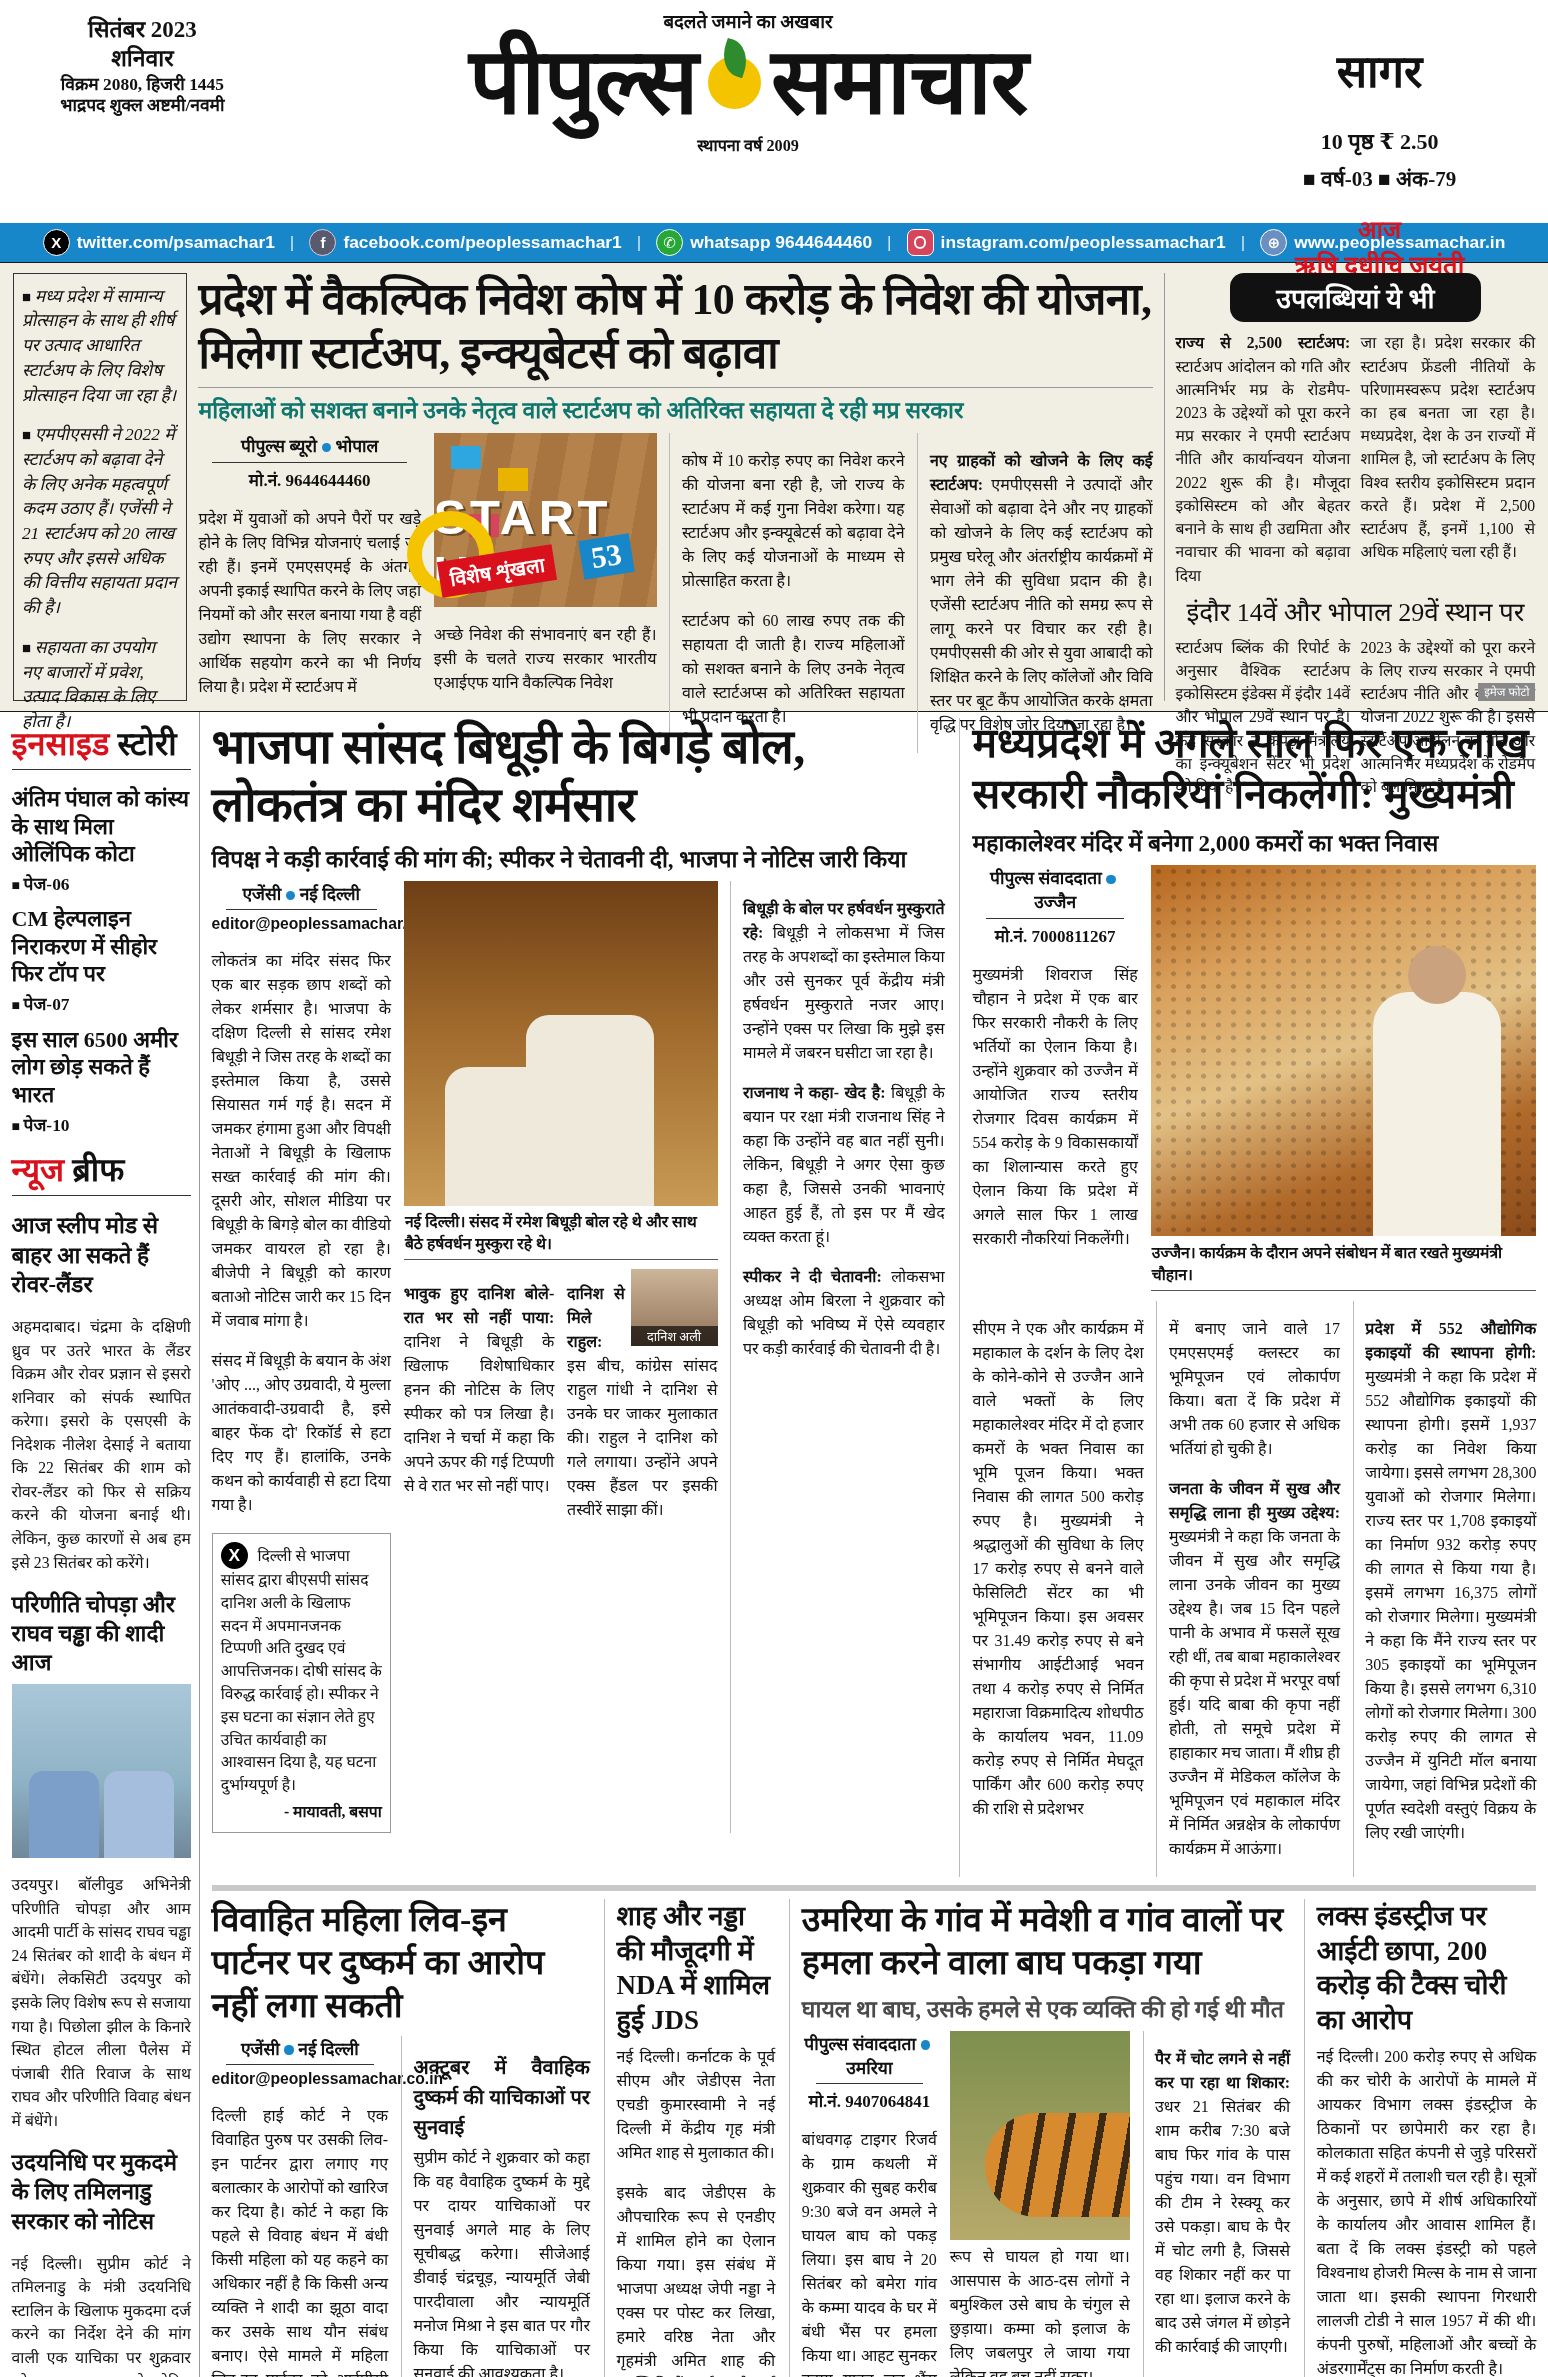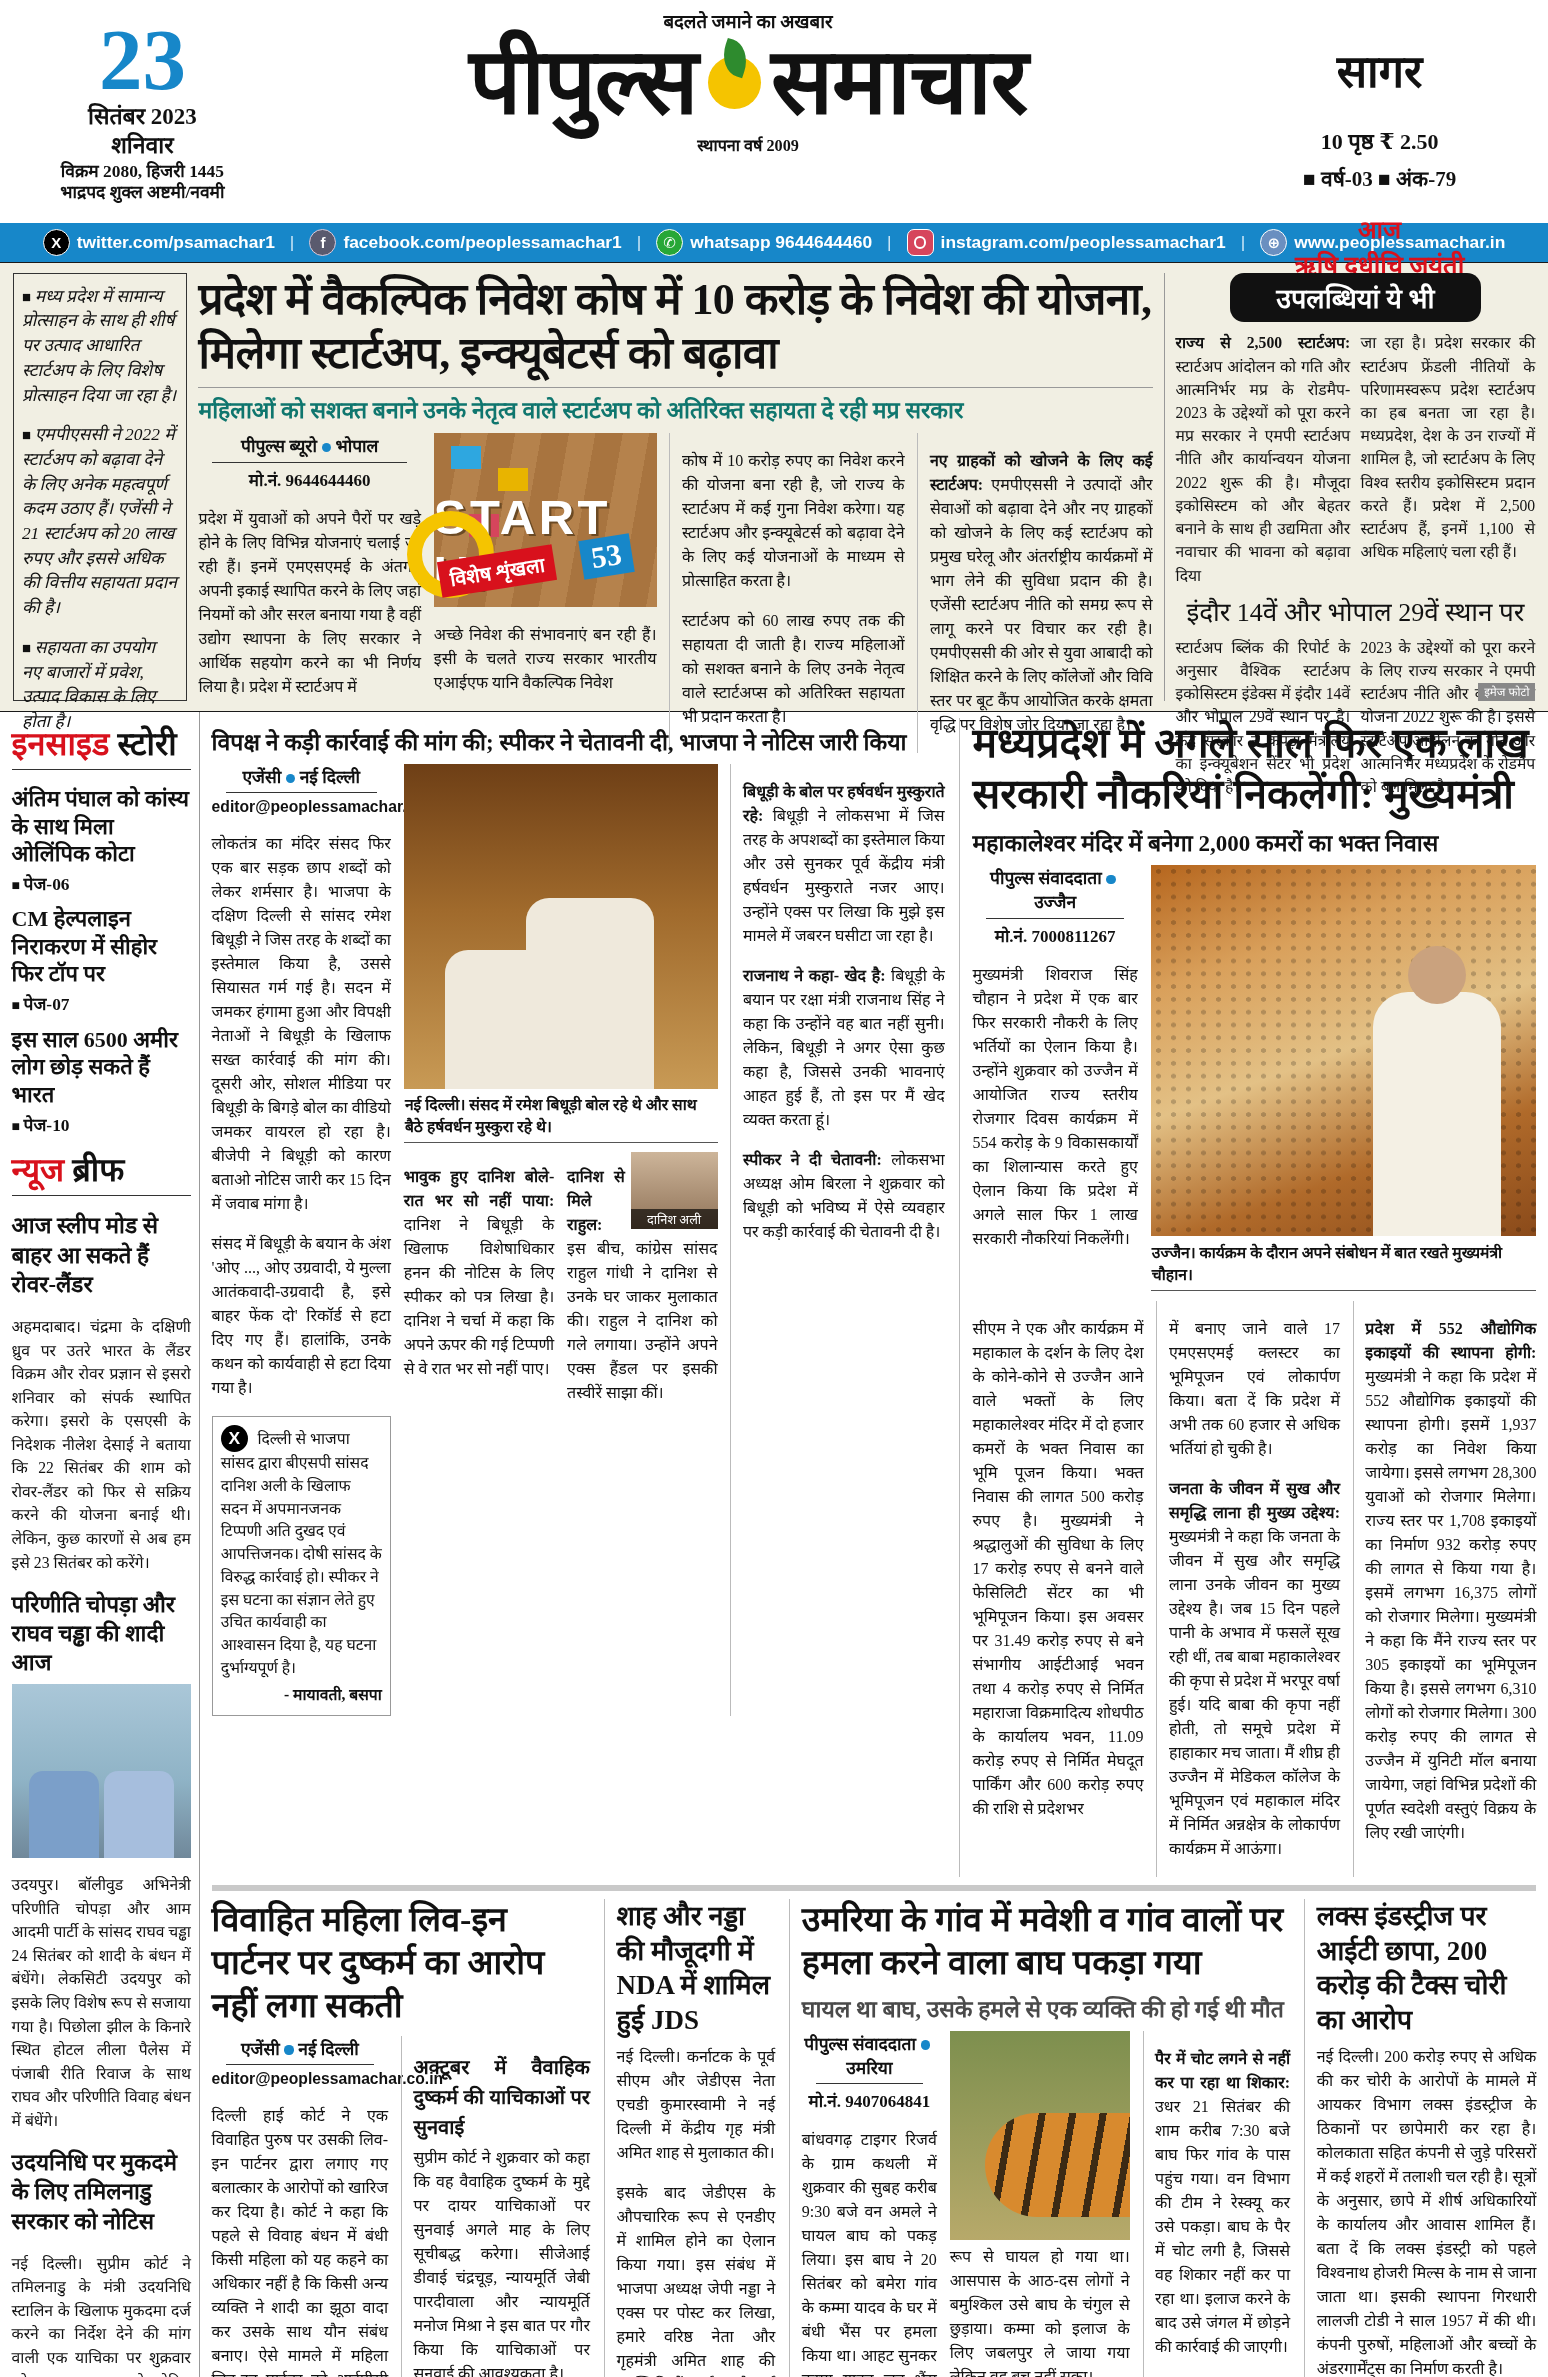--- a/index.html
+++ b/index.html
@@ -133,21 +133,20 @@
         background:repeating-linear-gradient(100deg,#d88a2e 0 23px,#3c2a14 23px 30px);}
   .email{text-align:center;font-size:15.7px;font-weight:bold;margin-bottom:7px;font-family:"Liberation Sans",sans-serif;}
 </style>
 </head>
 <body>
 
 <div class="page" data-name="newspaper-front-page">
 
   <header class="masthead" data-name="masthead">
     <div class="mh-left" data-name="date-block">
-      <div class="mh-day" data-name="date-day">23</div>
       <div class="mh-line" data-name="date-month">सितंबर 2023</div>
       <div class="mh-line" data-name="date-weekday">शनिवार</div>
       <div class="mh-line small" data-name="date-calendar">विक्रम 2080, हिजरी 1445</div>
       <div class="mh-line small" data-name="date-tithi">भाद्रपद शुक्ल अष्टमी/नवमी</div>
     </div>
     <div class="mh-center" data-name="masthead-center">
       <div class="mh-tagline" data-name="tagline">बदलते जमाने का अखबार</div>
       <div class="mh-title-row" data-name="paper-title">
         <span class="mh-title" data-name="paper-title-part1">पीपुल्स</span>
         <span class="mh-emblem" data-name="masthead-emblem-icon">
@@ -295,20 +294,21 @@
 
       <div class="rail-story-title" data-name="udaynidhi-story-title">उदयनिधि पर मुकदमे के लिए तमिलनाडु सरकार को नोटिस</div>
       <p class="bodytext" data-name="udaynidhi-story-body">नई दिल्ली। सुप्रीम कोर्ट ने तमिलनाडु के मंत्री उदयनिधि स्टालिन के खिलाफ मुकदमा दर्ज करने का निर्देश देने की मांग वाली एक याचिका पर शुक्रवार को राज्य सरकार को नोटिस जारी किया है। न्यायमूर्ति अनिरुद्ध बोस और न्यायमूर्ति बेला एम त्रिवेदी की पीठ ने मद्रास उच्च न्यायालय के वकील बी जगन्नाथ की याचिका पर नोटिस जारी किया।</p>
 
     </aside>
 
     <div class="content" data-name="main-content">
 
       <section class="band" data-name="band-politics">
         <article style="flex:13;" data-name="bidhuri-story">
+          <h1 class="h-xl" data-name="bidhuri-headline">भाजपा सांसद बिधूड़ी के बिगड़े बोल, लोकतंत्र का मंदिर शर्मसार</h1>
           <div class="subhead" data-name="bidhuri-subhead">विपक्ष ने कड़ी कार्रवाई की मांग की; स्पीकर ने चेतावनी दी, भाजपा ने नोटिस जारी किया</div>
           <div class="cols">
             <div class="c" style="flex:3.2;" data-name="bidhuri-col-1">
               <div class="byline" data-name="bidhuri-byline">
                 <span data-name="byline-name">एजेंसी</span><span class="dot" data-name="byline-dot-icon"></span><span data-name="byline-city">नई दिल्ली</span>
               </div>
               <div class="byline-rule" data-name="byline-rule"></div>
               <div class="email" data-name="bidhuri-email">editor@peoplessamachar.co.in</div>
               <p class="bodytext" data-name="bidhuri-body-1">लोकतंत्र का मंदिर संसद फिर एक बार सड़क छाप शब्दों को लेकर शर्मसार है। भाजपा के दक्षिण दिल्ली से सांसद रमेश बिधूड़ी ने जिस तरह के शब्दों का इस्तेमाल किया है, उससे सियासत गर्म गई है। सदन में जमकर हंगामा हुआ और विपक्षी नेताओं ने बिधूड़ी के खिलाफ सख्त कार्रवाई की मांग की। दूसरी ओर, सोशल मीडिया पर बिधूड़ी के बिगड़े बोल का वीडियो जमकर वायरल हो रहा है। बीजेपी ने बिधूड़ी को कारण बताओ नोटिस जारी कर 15 दिन में जवाब मांगा है।</p>
               <p class="bodytext" data-name="bidhuri-body-2">संसद में बिधूड़ी के बयान के अंश 'ओए ..., ओए उग्रवादी, ये मुल्ला आतंकवादी-उग्रवादी है, इसे बाहर फेंक दो' रिकॉर्ड से हटा दिए गए हैं। हालांकि, उनके कथन को कार्यवाही से हटा दिया गया है।</p>

